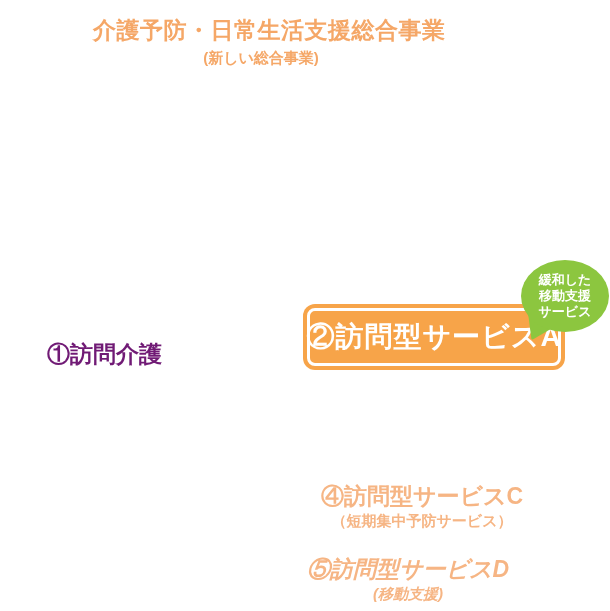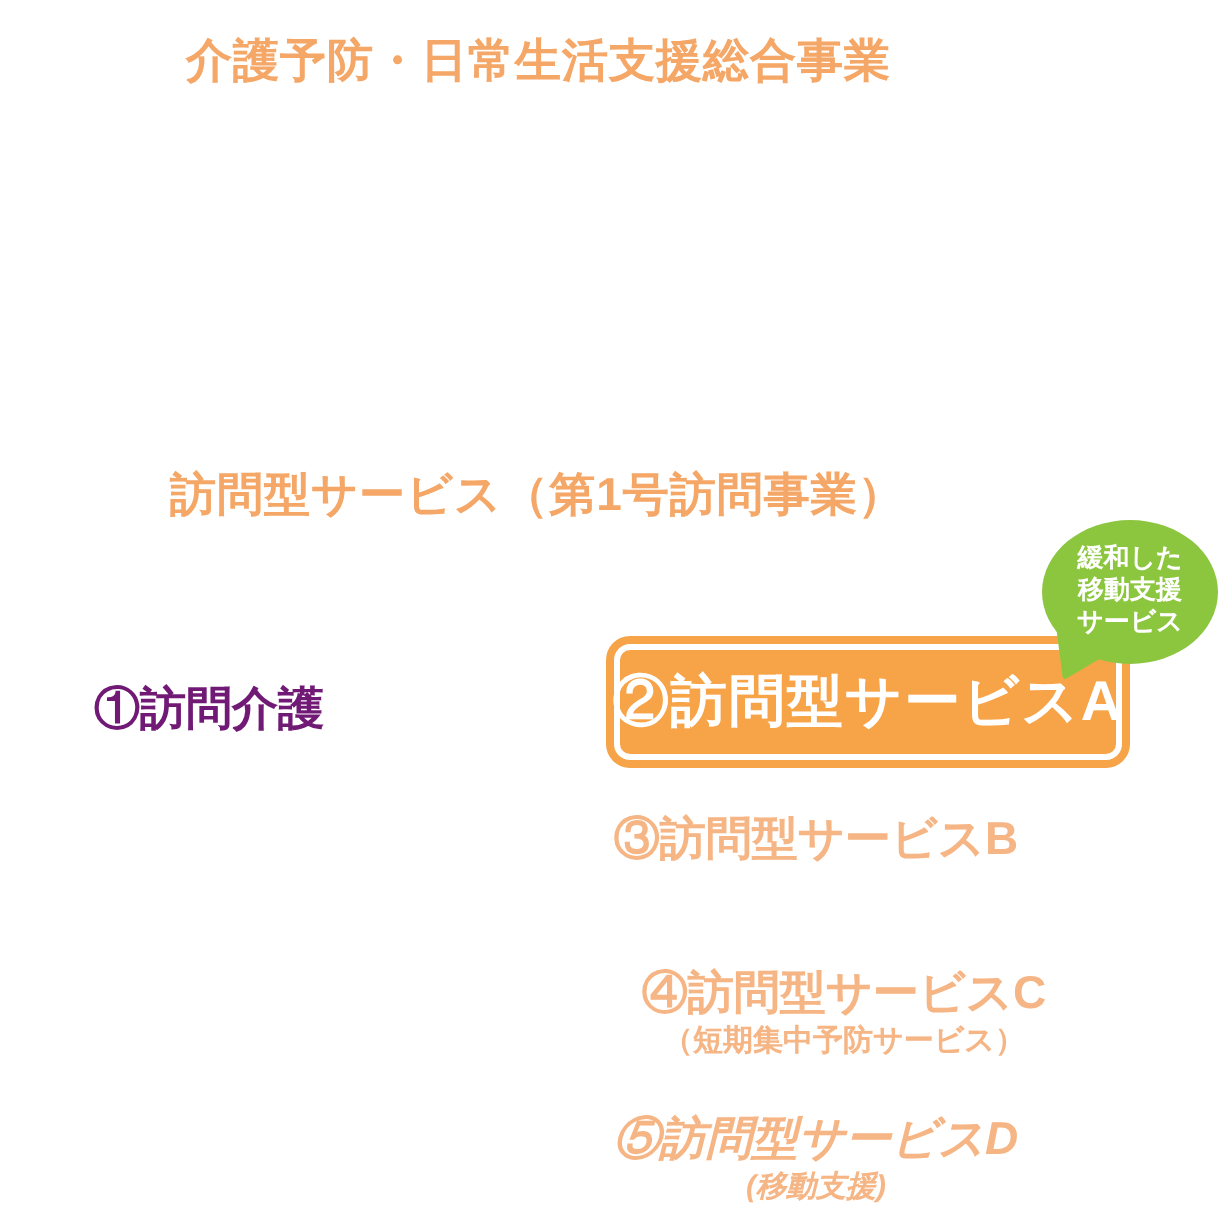--- a/index.html
+++ b/index.html
@@ -29,21 +29,21 @@
 
   
   .item-pale {
     font-size: 23px;
     color: #701a75;
     white-space: nowrap;
   }
 
   
   .svc-button {
-    left: 303px; top: 318px;
+    left: 303px; top: 304px;
     width: 262px; height: 66px;
     background: #F7A449;
     border-radius: 12px;
   }
   .svc-button-inner {
     position: absolute;
     inset: 4px;
     border: 3px solid #ffffff;
     border-radius: 8px;
     display: flex;
@@ -74,21 +74,20 @@
     display: flex;
     align-items: center;
     justify-content: center;
     text-align: center;
   }
   .badge-text {
     color: #ffffff;
     font-size: 13px;
     line-height: 16px;
     white-space: nowrap;
-    font-family: Liberation Mono, monospace;
   }
 
   
   .svc-item {
     left: 303px;
     width: 210px;
     text-align: center;
   }
   .svc-item-main {
     font-size: 23px;
@@ -104,44 +103,43 @@
     white-space: nowrap;
   }
 </style>
 </head>
 <body>
 
 <div style="position:absolute; inset:0;">
 
   <div class="abs title-group" style="left:93px; top:15px; width:336px;">
     <div class="heading" style="display:inline-block;">介護予防・日常生活支援総合事業</div>
+    <div class="title-sub">(新しい総合事業)</div>
   </div>
 
 
-  <div class="abs heading" style="left:85px; top:232px;">訪問型サービス（第1号訪問事業）</div>
 
   <div class="abs item-pale" style="left:47px; top:339px;">①訪問介護</div>
 
   <div class="abs svc-button">
     <div class="svc-button-inner">
       <span class="svc-button-label">②訪問型サービスA</span>
     </div>
   </div>
 
   <div class="abs badge-tail"></div>
   <div class="abs badge-circle">
     <div class="badge-text">
       <span>緩和した</span><br>
       <span>移動支援</span><br>
       <span>サービス</span>
     </div>
   </div>
 
   <div class="abs svc-item" style="top:405px;">
-    <div class="svc-item-main">③訪問型サービスB</div>
   </div>
 
   <div class="abs svc-item" style="top:482px;margin-left:14px;">
     <div class="svc-item-main">④訪問型サービスC</div>
     <div class="svc-item-sub">（短期集中予防サービス）</div>
   </div>
 
   <div class="abs svc-item" style="top:555px;font-style:italic;">
     <div class="svc-item-main">⑤訪問型サービスD</div>
     <div class="svc-item-sub">(移動支援)</div>

